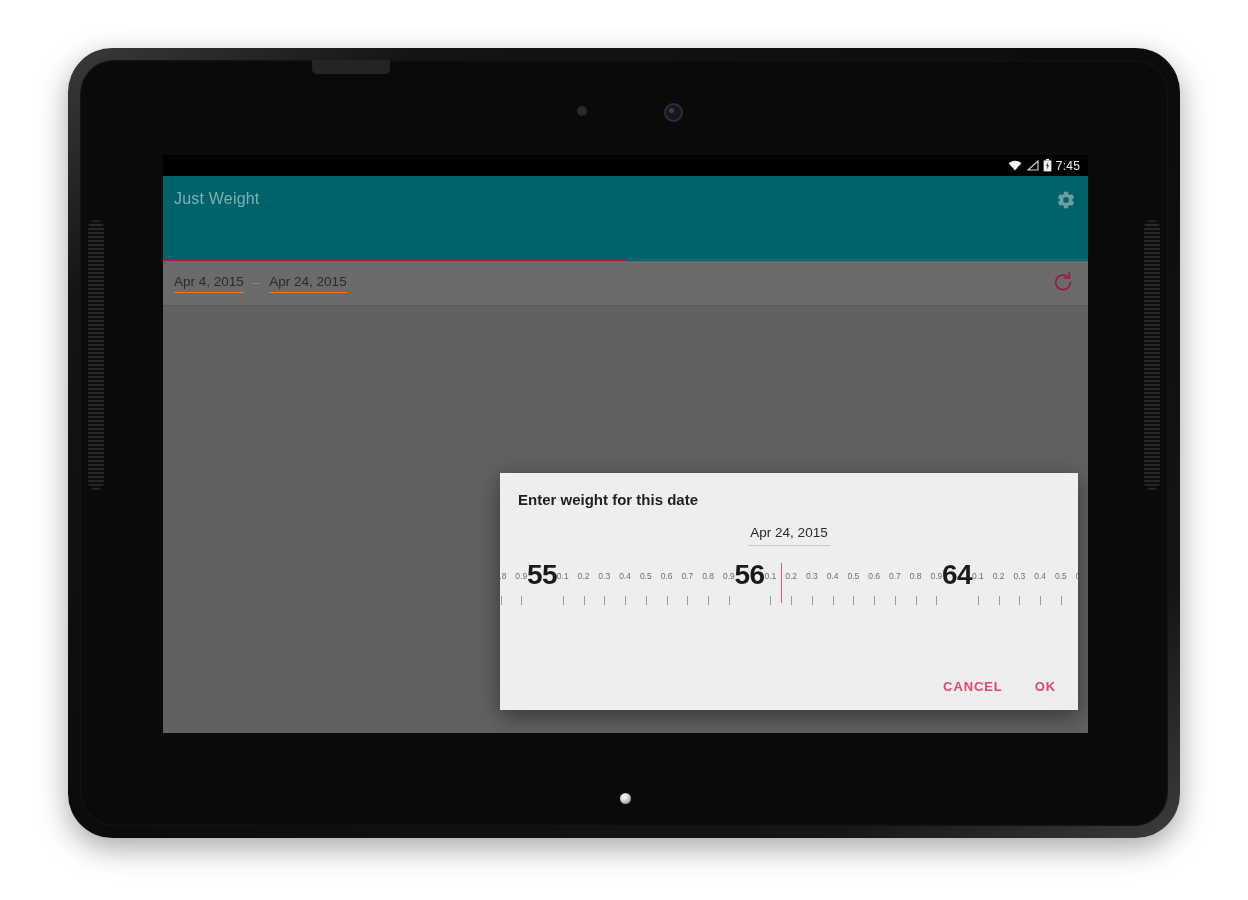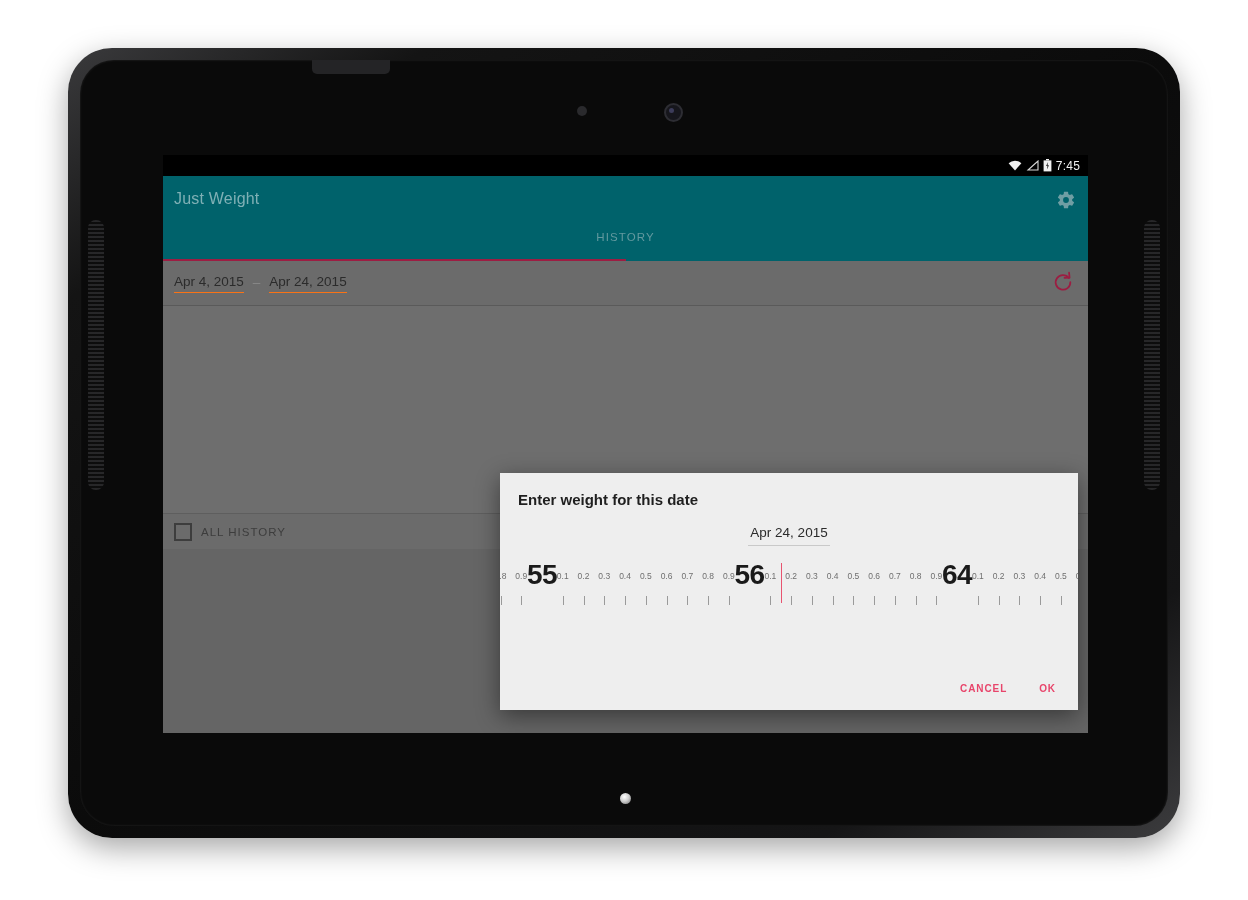--- a/index.html
+++ b/index.html
@@ -93,21 +93,21 @@
   .ticks{position:absolute;left:0;top:33px;width:606px;height:12px;}
   .tk{position:absolute;top:0;width:1px;height:9px;background:#9a9a9a;}
   .cursor{position:absolute;top:-2px;width:1.5px;height:42px;background:#e8536f;}
 
   .value-row{position:absolute;left:0;right:0;top:153px;display:flex;justify-content:center;align-items:flex-end;gap:22px;}
   .value-box{border-bottom:1px solid #cfcfcf;min-width:103px;text-align:center;padding-bottom:6px;}
   .value-num{font-size:19px;color:#a8a8a8;}
   .unit{font-size:11.5px;color:#6f6f6f;padding-bottom:7px;}
 
   .dlg-actions{position:absolute;right:20px;bottom:12px;display:flex;align-items:center;gap:28px;}
-  .dlg-btn{font-size:10px;letter-spacing:.9px;color:#e8456b;font-weight:bold;cursor:pointer;background:none;border:none;padding:4px 2px;font-family:inherit;text-align:center;}
+  .dlg-btn{font-size:13px;letter-spacing:.9px;color:#e8456b;font-weight:bold;cursor:pointer;background:none;border:none;padding:4px 2px;font-family:inherit;text-align:center;}
 </style>
 </head>
 <body>
 
 <div class="stage">
 
   <div class="device">
     <div class="device-inner">
       <div class="notch-strip"></div>
       <div class="speaker left"></div>
@@ -146,48 +146,37 @@
     <div class="appbar">
       <div class="app-title">Just Weight</div>
       <div class="gear">
         <svg width="20" height="20" viewBox="0 0 24 24">
           <path fill="#6f9ea4" d="M19.4 13a7.8 7.8 0 0 0 0-2l2.1-1.6a.5.5 0 0 0 .1-.6l-2-3.5a.5.5 0 0 0-.6-.2l-2.5 1a7.6 7.6 0 0 0-1.7-1L14.5 2.4a.5.5 0 0 0-.5-.4h-4a.5.5 0 0 0-.5.4L9.2 5.1a7.6 7.6 0 0 0-1.7 1l-2.5-1a.5.5 0 0 0-.6.2l-2 3.5a.5.5 0 0 0 .1.6L4.6 11a7.8 7.8 0 0 0 0 2l-2.1 1.6a.5.5 0 0 0-.1.6l2 3.5a.5.5 0 0 0 .6.2l2.5-1a7.6 7.6 0 0 0 1.7 1l.3 2.7a.5.5 0 0 0 .5.4h4a.5.5 0 0 0 .5-.4l.3-2.7a7.6 7.6 0 0 0 1.7-1l2.5 1a.5.5 0 0 0 .6-.2l2-3.5a.5.5 0 0 0-.1-.6zM12 15.5A3.5 3.5 0 1 1 15.5 12 3.5 3.5 0 0 1 12 15.5z"></path>
         </svg>
       </div>
     </div>
 
     <div class="tabs">
-      <div class="tab">
-        <span>HISTORY</span>
-      </div>
       <div class="tab-indicator"></div>
     </div>
 
     <div class="datebar">
       <div class="date-range">
         <span class="date-chip">Apr 4, 2015</span>
         <span class="date-dash">–</span>
         <span class="date-chip">Apr 24, 2015</span>
       </div>
       <div class="refresh">
         <svg width="22" height="22" viewBox="0 0 24 24">
           <path d="M18.4 7.6A8 8 0 1 0 20 12" fill="none" stroke="#9c1d42" stroke-width="1.9" stroke-linecap="round"></path>
           <path d="M13.6 7.4 L19.2 7.2 L18.6 1.8" fill="none" stroke="#9c1d42" stroke-width="1.9" stroke-linecap="round" stroke-linejoin="round"></path>
         </svg>
       </div>
     </div>
 
-    <div class="content">
-      <div class="chart-area"></div>
-      <div class="allhist">
-        <span class="cb"></span>
-        <span class="allhist-label">ALL HISTORY</span>
-      </div>
-      <div class="lower"></div>
-    </div>
 
     <div class="dialog">
       <div class="dlg-title">Enter weight for this date</div>
 
       <div class="dlg-date-wrap">
         <span class="dlg-date">Apr 24, 2015</span>
       </div>
 
       <div class="ruler">
         <div class="ruler-track">

